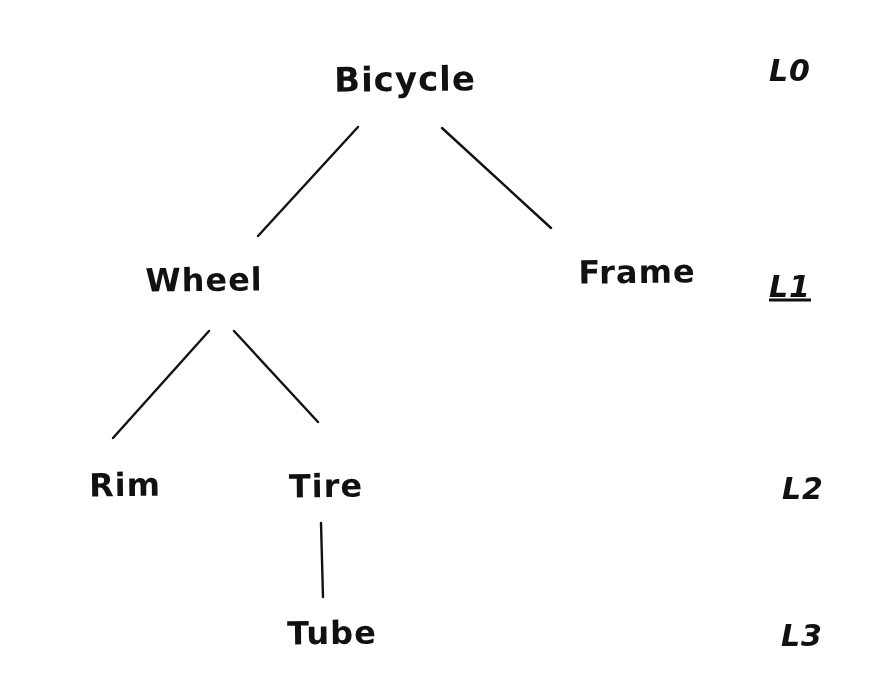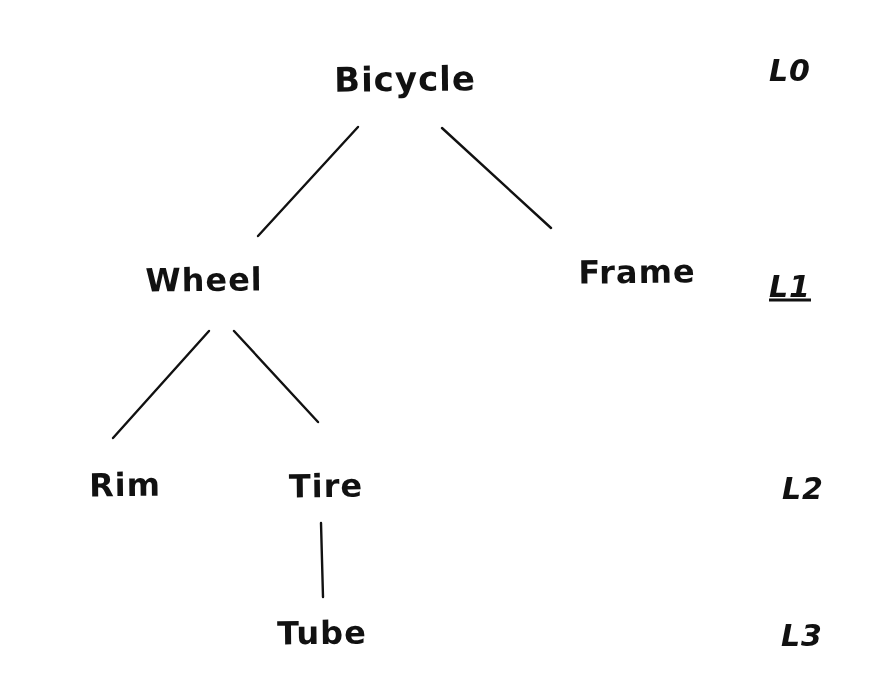--- a/index.html
+++ b/index.html
@@ -63,21 +63,21 @@
       <line x1="209" y1="331" x2="113" y2="438"></line>
       <line x1="234" y1="331" x2="318" y2="422"></line>
       <line x1="321" y1="523" x2="323" y2="597"></line>
     </svg>
   <div>
       <div class="node-label root" style="left: 405px; top: 79px;">Bicycle</div>
       <div class="node-label" style="left: 204px; top: 280px;">Wheel</div>
       <div class="node-label" style="left: 637px; top: 272px;">Frame</div>
       <div class="node-label" style="left: 125px; top: 485px;">Rim</div>
       <div class="node-label" style="left: 326px; top: 486px;">Tire</div>
-      <div class="node-label" style="left: 322px; top: 633px;">Tube</div>
+      <div class="node-label" style="left: 332px; top: 633px;">Tube</div>
     </div>
   <div>
       <div class="level-label" style="left: 790px; top: 70px;">L0</div>
       <div class="level-label" style="left: 790px; top: 286px; text-decoration: underline;">L1</div>
       <div class="level-label" style="left: 803px; top: 464px; margin-top: 24px;">L2</div>
       <div class="level-label" style="left: 802px; top: 635px;">L3</div>
     </div>
 </div>
 
 </body></html>

